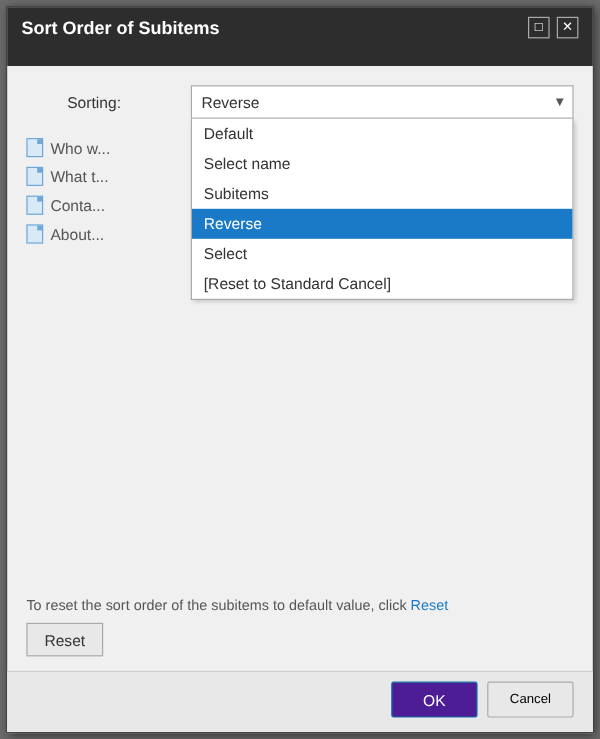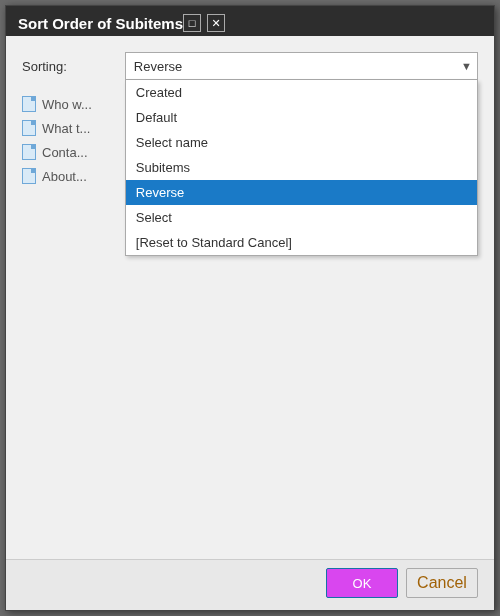--- a/index.html
+++ b/index.html
@@ -21,22 +21,23 @@
       background: #f0f0f0;
       border: 1px solid #444;
       display: flex;
       flex-direction: column;
       box-shadow: 2px 2px 8px rgba(0,0,0,0.5);
     }
 
     .title-bar {
       background: #2d2d2d;
       color: #fff;
-      padding: 8px 12px 0 12px;
-      display: flex;
+      padding: 8px 12px 19px 12px;
+      display: flex;
+      flex-direction: column;
       flex-shrink: 0;
     }
 
     .title-bar-top {
       display: flex;
       justify-content: space-between;
       align-items: center;
       margin-bottom: 4px;
     }
 
@@ -81,20 +82,21 @@
       display: flex;
       align-items: center;
       margin-bottom: 12px;
     }
 
     .sorting-label {
       font-size: 13px;
       color: #333;
       margin-right: 10px;
       flex-shrink: 0;
+      margin-left: 34px;
     }
 
     .select-container {
       position: relative;
       flex: 1;
       margin-left: 48px;
     }
 
     .select-display {
       width: 100%;
@@ -191,35 +193,35 @@
       gap: 8px;
       padding: 8px 16px 12px 16px;
       border-top: 1px solid #ccc;
       background: #e8e8e8;
       flex-shrink: 0;
     }
 
     .btn-ok {
       width: 72px;
       height: 30px;
-      background: #d946ef;
+      background: #4c1d95;
       border: 1px solid #1670a8;
       color: #fff;
       font-size: 13px;
       cursor: pointer;
       border-radius: 2px;
     }
 
     .btn-cancel {
       width: 72px;
       height: 30px;
       background: #e8e8e8;
       border: 1px solid #aaa;
-      color: #a16207;
-      font-size: 16px;
+      color: #000000;
+      font-size: 11px;
       cursor: pointer;
       border-radius: 2px;
     }
 
     .doc-icon {
       display: inline-block;
       width: 14px;
       height: 16px;
       border: 1px solid #6fa8d8;
       background: #d9eaf7;
@@ -254,21 +256,20 @@
 
     <div class="sorting-row">
       <span class="sorting-label">Sorting:</span>
       <div class="select-container">
         <div class="select-display">
           <span>Reverse</span>
         </div>
         <span class="select-arrow">▼</span>
 
         <div class="dropdown-list">
-          <div class="dropdown-item">Created</div>
           <div class="dropdown-item">Default</div>
           <div class="dropdown-item">Select name</div>
           <div class="dropdown-item">Subitems</div>
           <div class="dropdown-item selected">Reverse</div>
           <div class="dropdown-item">Select</div>
           <div class="dropdown-item">[Reset to Standard Cancel]</div>
         </div>
       </div>
     </div>
 
@@ -285,18 +286,24 @@
         <span class="doc-icon"></span>
         <span>Conta...</span>
       </div>
       <div class="bg-item">
         <span class="doc-icon"></span>
         <span>About...</span>
       </div>
     </div>
   </div>
 
+  <div class="dialog-footer">
+    <p class="reset-hint">
+      To reset the sort order of the subitems to default value, click <span>Reset</span>
+    </p>
+    <button class="reset-btn">Reset</button>
+  </div>
 
   <div class="button-row">
     <button class="btn-ok">OK</button>
     <button class="btn-cancel">Cancel</button>
   </div>
 </div>
 
 </body></html>

